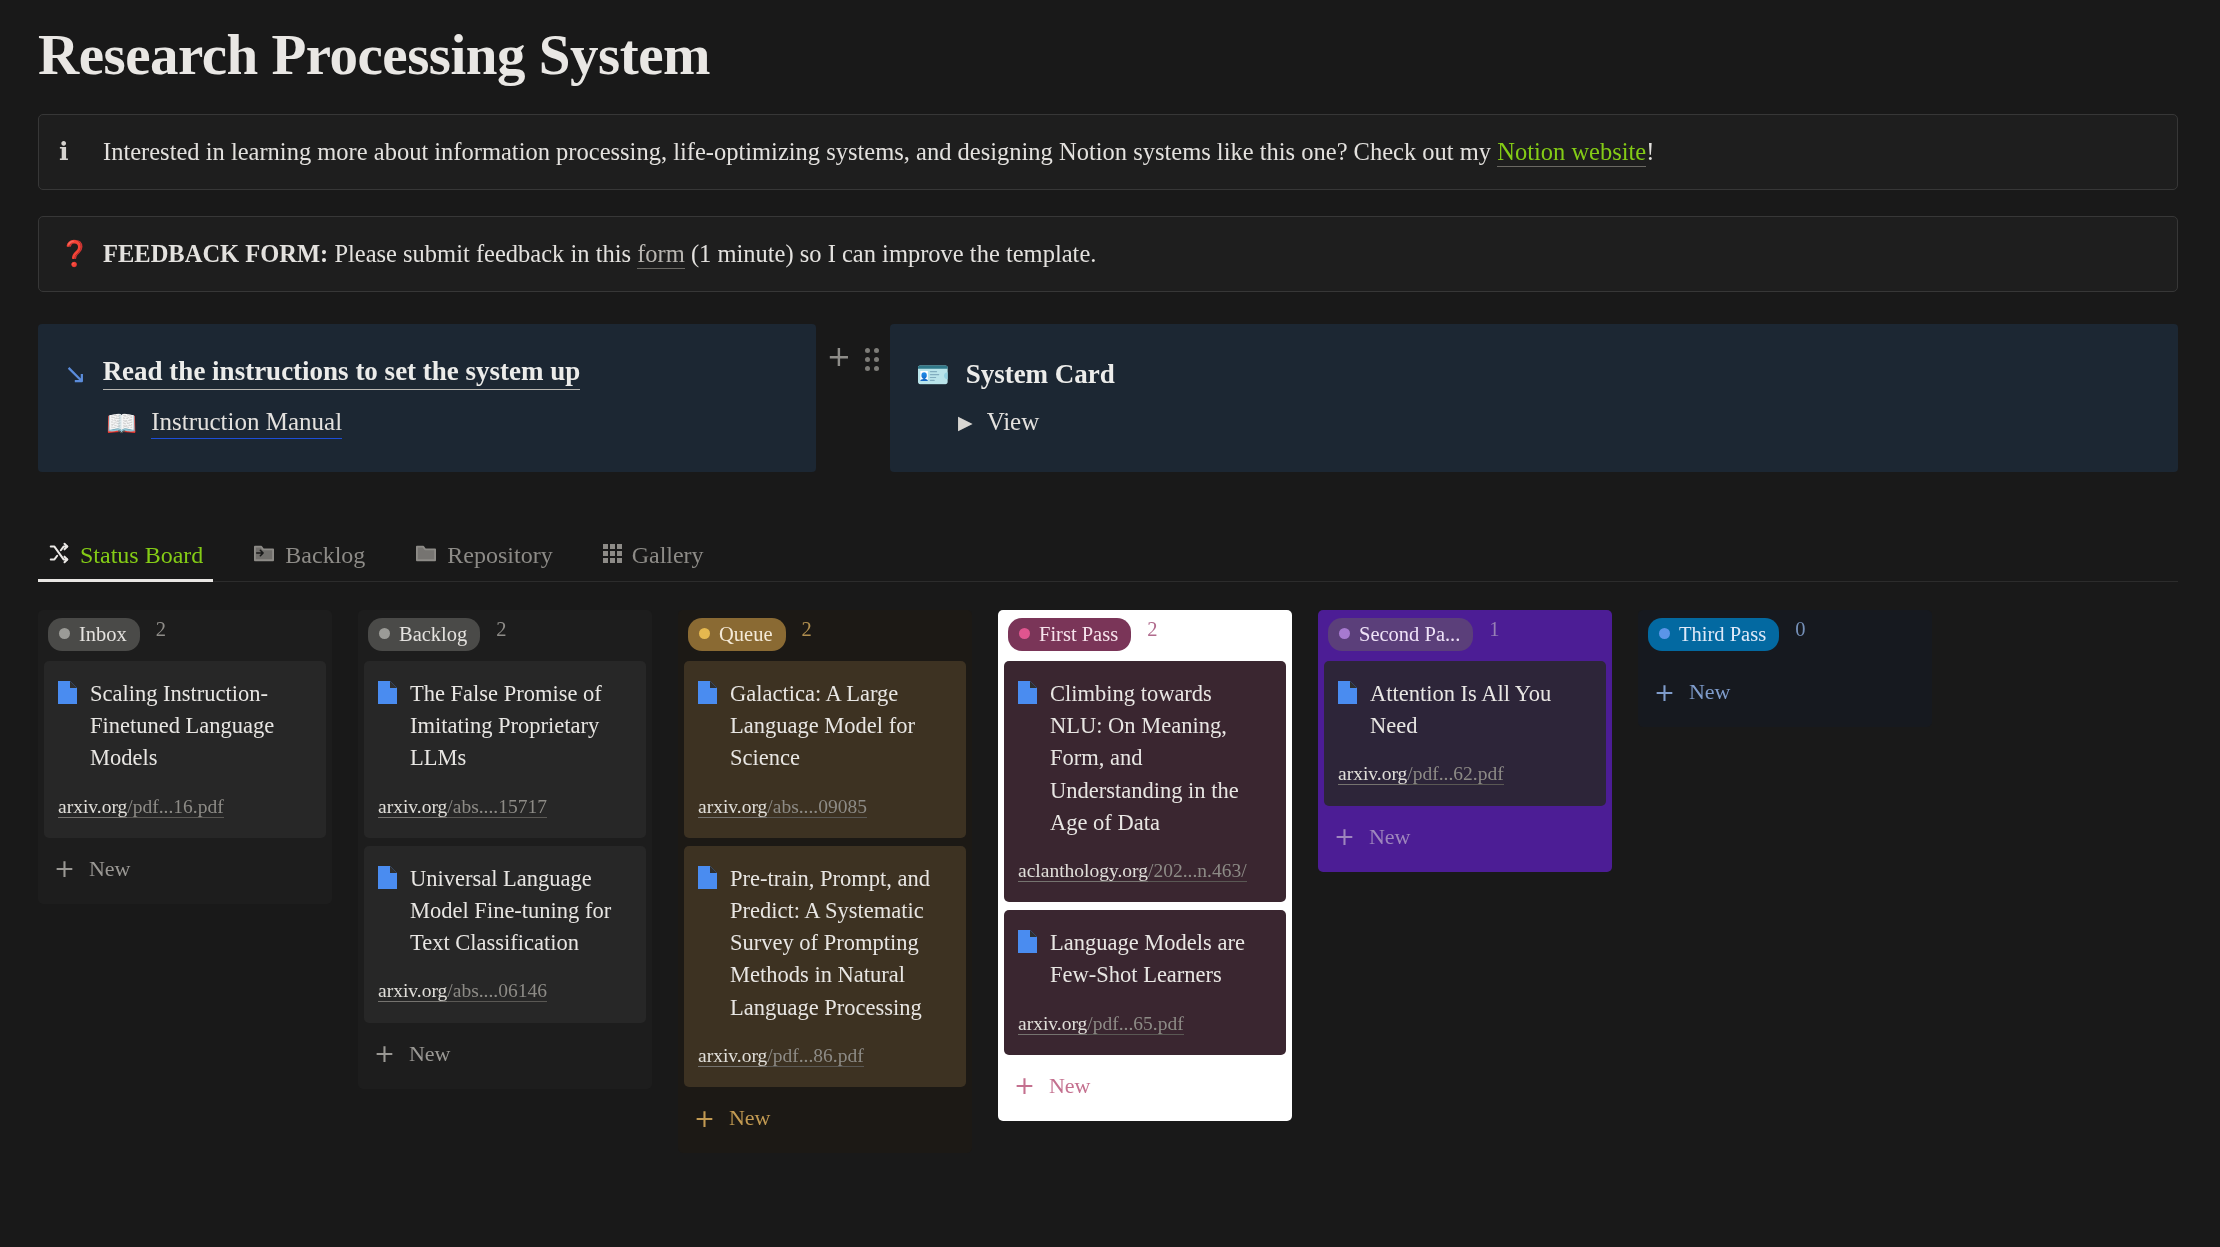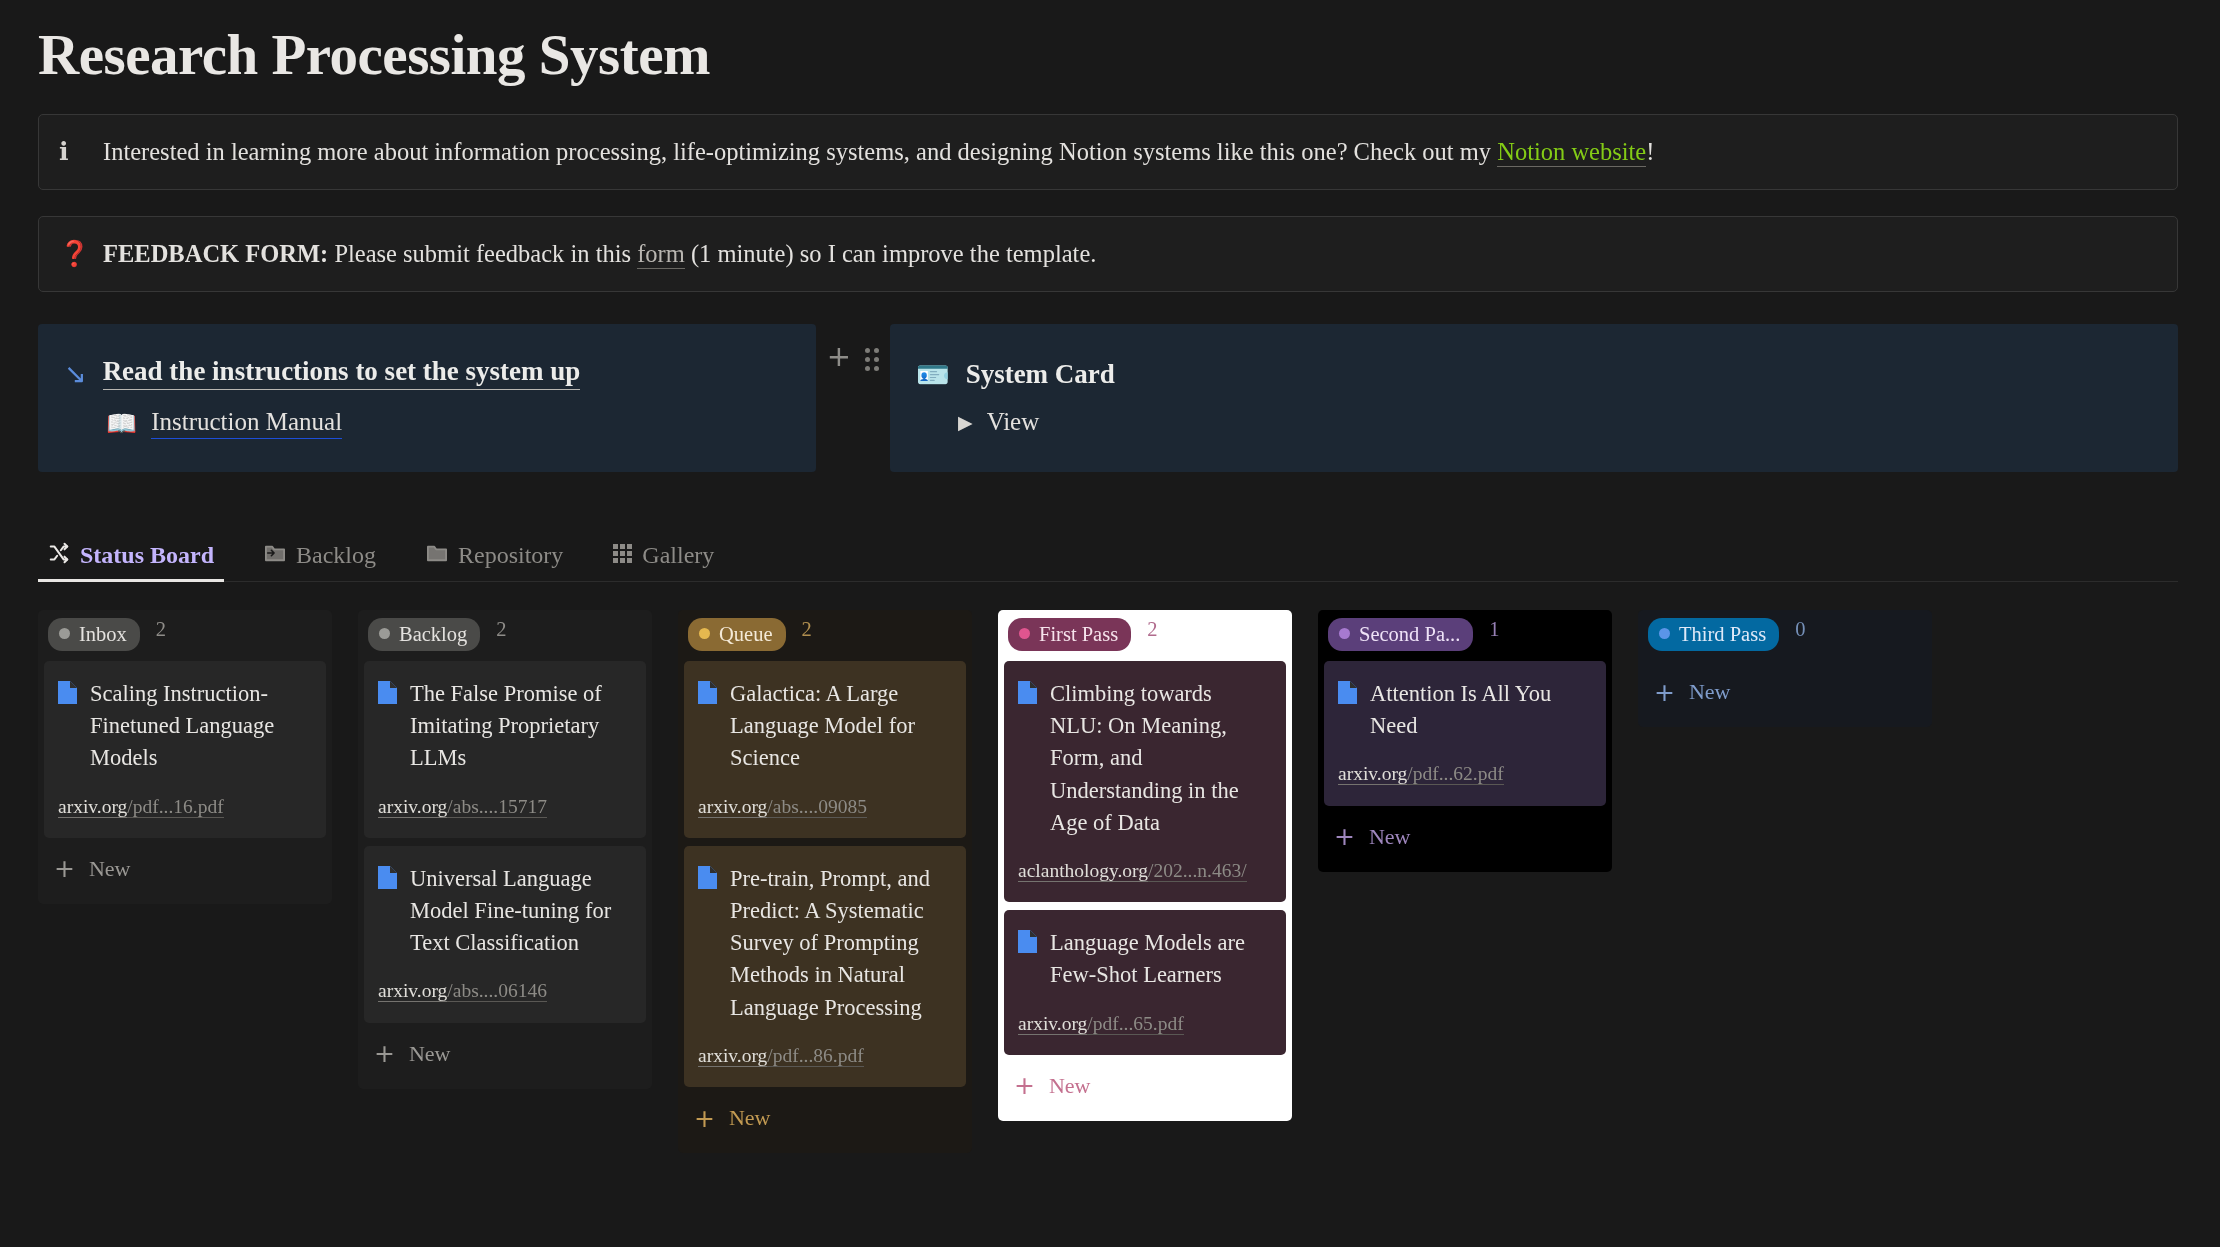--- a/index.html
+++ b/index.html
@@ -163,21 +163,21 @@
   .tab {
     display: flex;
     align-items: center;
     gap: 10px;
     padding: 8px 10px 12px 10px;
     font-size: 24px;
     color: #8d8b87;
     position: relative;
     cursor: pointer;
   }
-  .tab.active { color: #c4b5fd; font-weight: 700; }
+  .tab.active { color: #84cc16; font-weight: 400; }
   .tab.active::after {
     content: "";
     position: absolute;
     left: 0; right: 0; bottom: -1px;
     height: 2.5px;
     background: #e8e6e3;
   }
   .tab .ticon {
     font-size: 21px;
     line-height: 1;
@@ -506,21 +506,21 @@
               <div class="card-title">Language Models are Few-Shot Learners</div>
             </div>
             <div class="card-url"><span class="host">arxiv.org</span><span class="path">/pdf...65.pdf</span></div>
           </div>
         </div>
         <div class="new-row" style="color: rgb(196, 112, 143);">
           <span class="plus">+</span>
           <span>New</span>
         </div>
       </div>
-      <div class="col" style="background: #000000;">
+      <div class="col" style="background: #4c1d95;">
         <div class="col-head">
           <span class="pill" style="background: rgb(91, 63, 122); color: rgb(238, 226, 247);">
             <span class="dot" style="background: rgb(167, 122, 208);"></span>
             <span>Second Pa...</span>
           </span>
           <span class="count" style="color: rgb(151, 128, 181);">1</span>
         </div>
         <div class="cards">
           <div class="card" style="background: rgb(45, 37, 57);">
             <div class="card-row">

